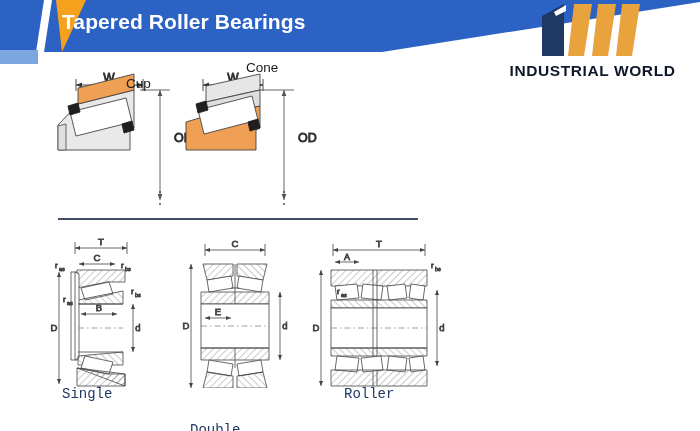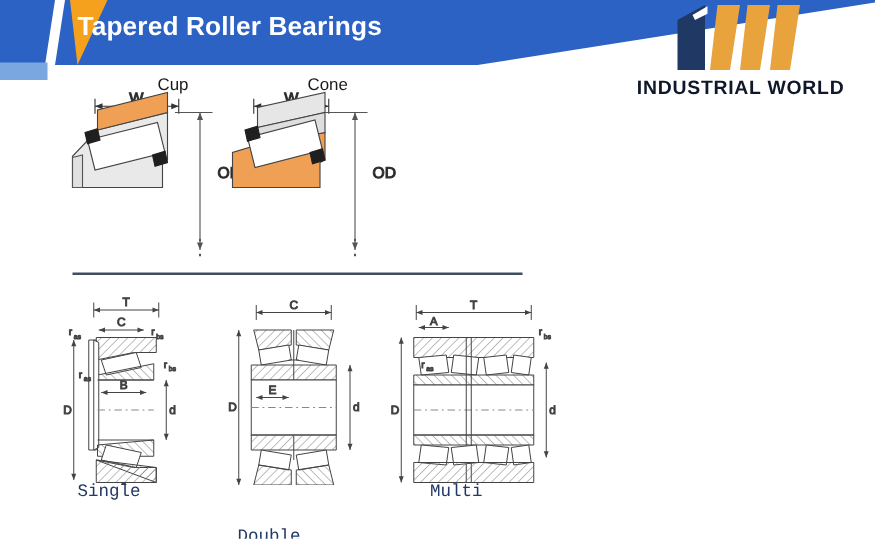--- a/index.html
+++ b/index.html
@@ -26,21 +26,21 @@
   .logo{position:absolute;left:490px;top:2px;width:205px;height:86px;}
   .logo-mark{position:absolute;left:46px;top:0px;}
   .logo-text{
     position:absolute;left:0px;top:60px;width:205px;text-align:center;
     font-size:15.5px;font-weight:bold;color:#0f172a;letter-spacing:.6px;
   }
 
   
   .cupcone{position:absolute;left:48px;top:60px;width:330px;height:150px;}
   .dlabel{position:absolute;font-size:13.5px;color:#1a1a1a;font-family:"Liberation Sans",sans-serif;}
-  .cup-title{left:78px;top:0px;text-align:center;}
+  .cup-title{left:78px;top:16px;text-align:center;}
   .cone-title{left:198px;top:0px;}
 
   
   .divider{position:absolute;left:58px;top:218px;width:360px;height:2px;background:#3f4e63;}
 
   
   .bottomrow{position:absolute;left:45px;top:228px;width:420px;height:200px;}
   .cap{
     position:absolute;top:386px;
     font-size:14px;color:#203864;font-family:Liberation Mono, monospace;
@@ -333,15 +333,15 @@
         <text x="114" y="40" font-size="8" fill="#111">r</text>
         <text x="118" y="43" font-size="5.5" fill="#111">bs</text>
         <text x="20" y="66" font-size="8" fill="#111">r</text>
         <text x="24" y="69" font-size="5.5" fill="#111">as</text>
       </g>
     </svg>
   </div>
 
   <div class="cap cap-single">Single</div>
   <div class="cap cap-double">Double</div>
-  <div class="cap cap-multi">Multi</div>
+  <div class="cap cap-multi">Roller</div>
 
 </div>
 
 </body></html>

